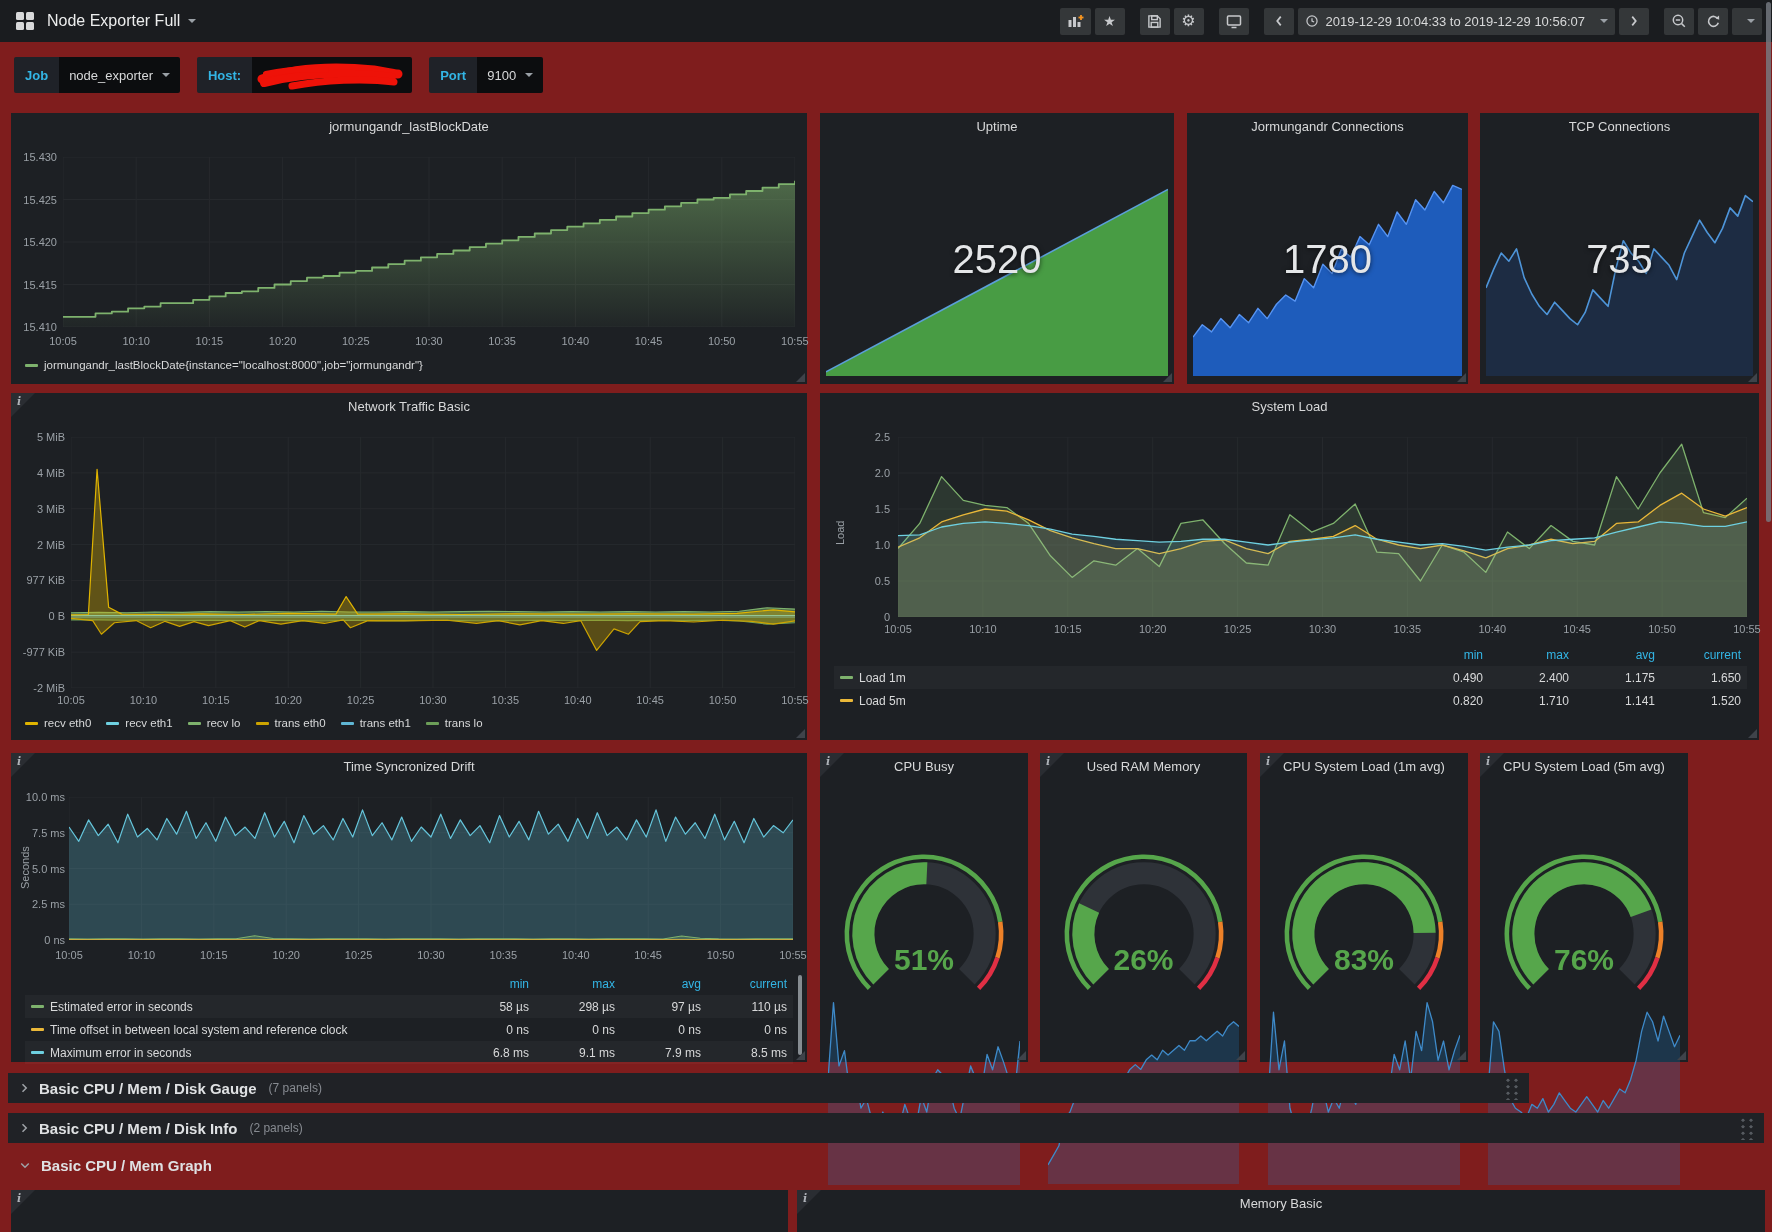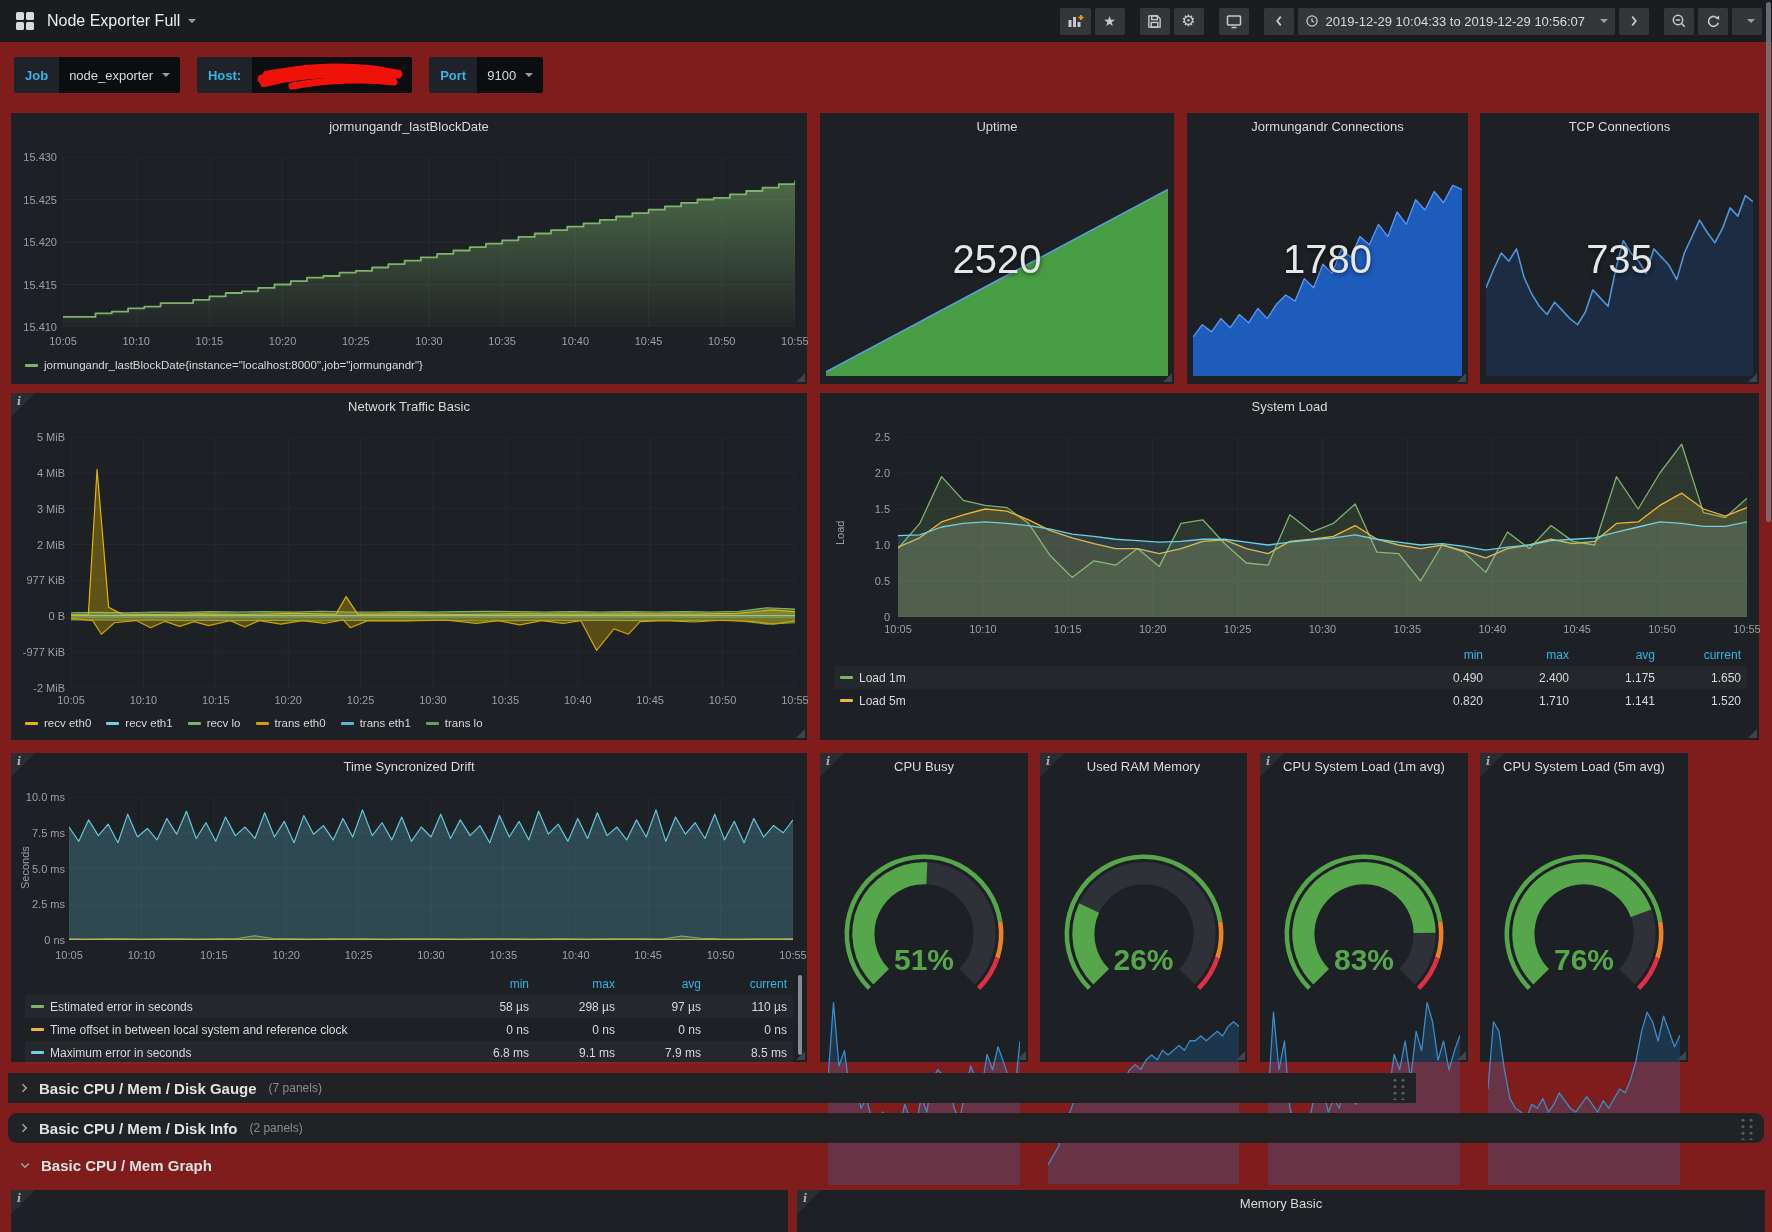--- a/index.html
+++ b/index.html
@@ -612,30 +612,30 @@
         </svg>
       </div>
     <div class="gauge-value">76%</div>
     <div class="gspark"><svg viewBox="0 0 100 100" preserveAspectRatio="none">
           <polygon points="0.00,100.00 0.00,50.00 2.86,15.00 5.71,20.00 8.57,40.00 11.43,55.00 14.29,60.00 17.14,62.00 20.00,65.00 22.86,58.00 25.71,60.00 28.57,55.00 31.43,62.00 34.29,58.00 37.14,52.00 40.00,56.00 42.86,60.00 45.71,62.00 48.57,58.00 51.43,54.00 54.29,58.00 57.14,62.00 60.00,56.00 62.86,60.00 65.71,55.00 68.57,50.00 71.43,52.00 74.29,45.00 77.14,35.00 80.00,20.00 82.86,10.00 85.71,15.00 88.57,25.00 91.43,12.00 94.29,20.00 97.14,28.00 100.00,22.00 100.00,100.00" fill="#1F78C1" fill-opacity="0.25"></polygon>
           <polyline points="0.00,50.00 2.86,15.00 5.71,20.00 8.57,40.00 11.43,55.00 14.29,60.00 17.14,62.00 20.00,65.00 22.86,58.00 25.71,60.00 28.57,55.00 31.43,62.00 34.29,58.00 37.14,52.00 40.00,56.00 42.86,60.00 45.71,62.00 48.57,58.00 51.43,54.00 54.29,58.00 57.14,62.00 60.00,56.00 62.86,60.00 65.71,55.00 68.57,50.00 71.43,52.00 74.29,45.00 77.14,35.00 80.00,20.00 82.86,10.00 85.71,15.00 88.57,25.00 91.43,12.00 94.29,20.00 97.14,28.00 100.00,22.00" fill="none" stroke="#3E8AC9" stroke-width="1.3" vector-effect="non-scaling-stroke" stroke-linejoin="round"></polyline>
         </svg></div>
     <div class="rsz"></div>
   </div>
 
-  <div class="rowbar" style="left:8px;top:1073px;width:1408px;">
+  <div class="rowbar" style="left:8px;top:1073px;width:1521px;">
     <svg width="12" height="14" viewBox="0 0 16 16" fill="none" stroke="#9fa3a8" stroke-width="2">
         <polyline points="6,3 11,8 6,13"></polyline>
       </svg>
     <span class="row-title">Basic CPU / Mem / Disk Gauge</span>
     <span class="row-count">(7 panels)</span>
     <span class="dots"></span>
   </div>
 
-  <div class="rowbar" style="left:8px;top:1113px;width:1756px;border-radius:9px;">
+  <div class="rowbar" style="left:8px;top:1113px;width:1756px;">
     <svg width="12" height="14" viewBox="0 0 16 16" fill="none" stroke="#9fa3a8" stroke-width="2">
         <polyline points="6,3 11,8 6,13"></polyline>
       </svg>
     <span class="row-title">Basic CPU / Mem / Disk Info</span>
     <span class="row-count">(2 panels)</span>
     <span class="dots"></span>
   </div>
 
   <div class="rowbar plain" style="left:8px;top:1150px;width:1756px;">
     <svg width="14" height="12" viewBox="0 0 16 16" fill="none" stroke="#9fa3a8" stroke-width="2">

